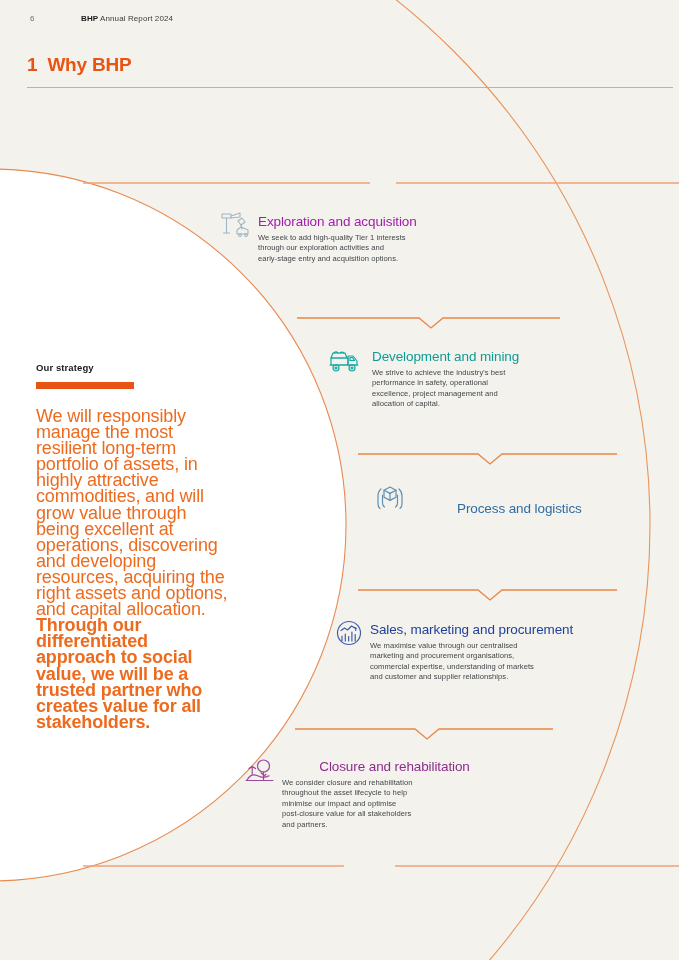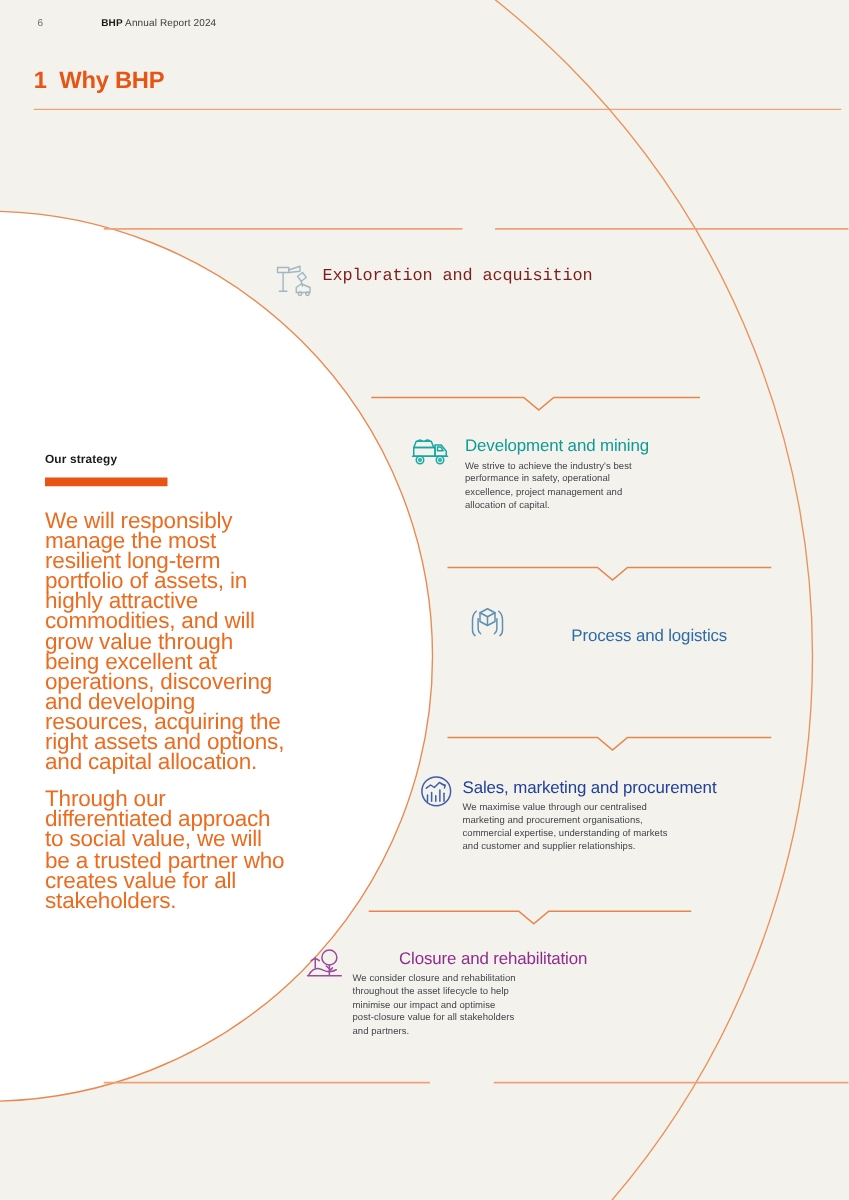--- a/index.html
+++ b/index.html
@@ -24,34 +24,34 @@
 
   
   #art{position:absolute;left:0;top:0;width:679px;height:960px;}
 
   
   .strategy{position:absolute;left:36px;top:362px;width:195px;z-index:4;}
   .strategy .title{font-size:9.5px;font-weight:bold;color:#1A1A1A;letter-spacing:.1px;}
   .strategy .bar{margin-top:9px;width:98px;height:7px;background:#E85413;}
   .strategy p{margin:0;color:#ED6B1F;font-size:18px;line-height:16.1px;letter-spacing:-0.15px;}
   .strategy p.p1{margin-top:19px;}
-  .strategy p.p2{margin-top:14px;}
+  .strategy p.p2{font-weight:bold;}
 
   
   .stage{position:absolute;z-index:4;}
   .stage .ico{position:absolute;left:0;top:0;width:30px;height:30px;}
   .stage .body{position:absolute;}
   .stage h3{margin:0;font-weight:normal;letter-spacing:-0.1px;}
   .stage .desc{margin:4px 0 0 0;font-size:7.6px;line-height:10.4px;color:#41464B;letter-spacing:.05px;}
   .stage .desc span{display:block;}
 
   
   #stage1{left:218px;top:208px;width:260px;}
   #stage1 .body{left:40px;top:6px;width:220px;}
-  #stage1 h3{font-size:13.5px;color:#7f1d1d;font-family:Liberation Mono, monospace;}
+  #stage1 h3{font-size:13.5px;color:#a21caf;}
 
   #stage2{left:328px;top:344px;width:260px;}
   #stage2 .body{left:44px;top:5px;width:215px;}
   #stage2 h3{font-size:13.5px;color:#0E9B96;}
 
   #stage3{left:373px;top:481px;width:260px;}
   #stage3 .body{left:44px;top:20px;width:215px;margin-left:40px;}
   #stage3 h3{font-size:13.5px;color:#2D6CA6;}
 
   #stage4{left:333px;top:617px;width:270px;}
@@ -114,20 +114,25 @@
         <path d="M5.5 25 h6"></path>
         <path d="M20 13 l4 -3 l3 4 l-4 3 z"></path>
         <path d="M23 17 l1 4"></path>
         <path d="M19 22 l4 -3 l7 3 l0 4 l-11 0 z"></path>
         <circle cx="22" cy="27" r="1.4"></circle>
         <circle cx="28" cy="27" r="1.4"></circle>
       </svg>
     </div>
     <div class="body">
       <h3>Exploration and acquisition</h3>
+      <div class="desc">
+        <span>We seek to add high-quality Tier 1 interests</span>
+        <span>through our exploration activities and</span>
+        <span>early-stage entry and acquisition options.</span>
+      </div>
     </div>
   </div>
 
   <div class="stage" id="stage2">
     <div class="ico">
       <svg viewBox="0 0 34 34" width="34" height="34" fill="none" stroke="#17A8A2" stroke-width="1.2" stroke-linejoin="round" stroke-linecap="round">
         <path d="M3 14 l2 -5 h12 l2 5 z"></path>
         <path d="M6 9 q2 -2 4 0"></path>
         <path d="M12 9 q2 -2 4 0"></path>
         <path d="M3 14 h17 v7 h-17 z"></path>

